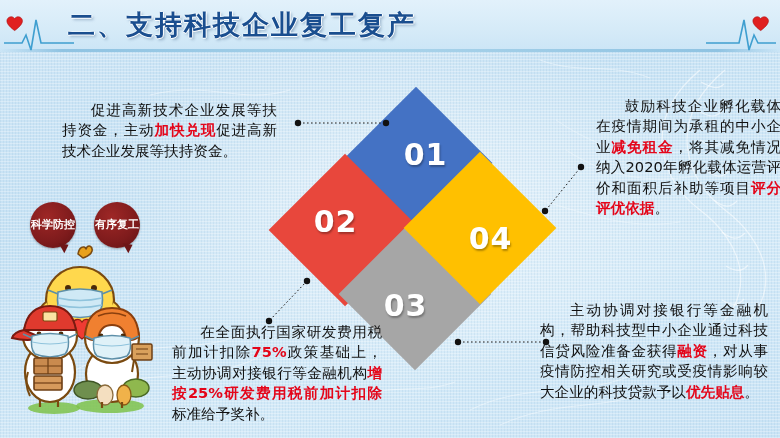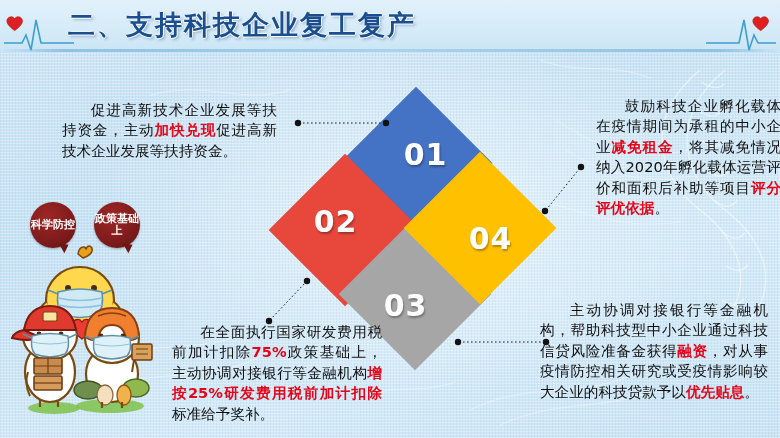--- a/index.html
+++ b/index.html
@@ -194,21 +194,21 @@
   <div class="txt t-tl"><span class="ind"></span><span>促进高新技术企业发展等扶持资金，主动</span><em>加快兑现</em><span>促进高新技术企业发展等扶持资金。</span></div>
   <div class="txt t-tr"><span class="ind"></span><span>鼓励科技企业孵化载体在疫情期间为承租的中小企业</span><em>减免租金</em><span>，将其减免情况纳入2020年孵化载体运营评价和面积后补助等项目</span><em>评分评优依据</em><span>。</span></div>
   <div class="txt t-bl"><span class="ind"></span><span>在全面执行国家研发费用税前加计扣除</span><em>75%</em><span>政策基础上，主动协调对接银行等金融机构</span><em>增按25%研发费用税前加计扣除</em><span>标准给予奖补。</span></div>
   <div class="txt t-br"><span class="ind"></span><span>主动协调对接银行等金融机构，帮助科技型中小企业通过科技信贷风险准备金获得</span><em>融资</em><span>，对从事疫情防控相关研究或受疫情影响较大企业的科技贷款予以</span><em>优先贴息</em><span>。</span></div>
 
   <div class="mascots">
     <div class="bubble bub-l">
       <span>科学防控</span>
     </div>
     <div class="bubble bub-r">
-      <span>政策基础上</span>
+      <span>有序复工</span>
     </div>
 
     <svg style="position:absolute;left:0;top:34px;" width="150" height="190" viewBox="0 0 150 190">
 
       <ellipse cx="48" cy="176" rx="26" ry="6" fill="#7ec24a" opacity=".85"></ellipse>
       <ellipse cx="104" cy="174" rx="34" ry="7" fill="#7ec24a" opacity=".85"></ellipse>
 
       <g>
         <path d="M72,22 c1,-7 6,-9 8,-5 c2,-5 7,-3 6,2 c-1,4 -6,6 -9,7 z" fill="#e8a11c" stroke="#7a4a10" stroke-width="1.6" stroke-linejoin="round"></path>
         <ellipse cx="74" cy="68" rx="34" ry="33" fill="#ffd84d" stroke="#7a4a10" stroke-width="2.2"></ellipse>

